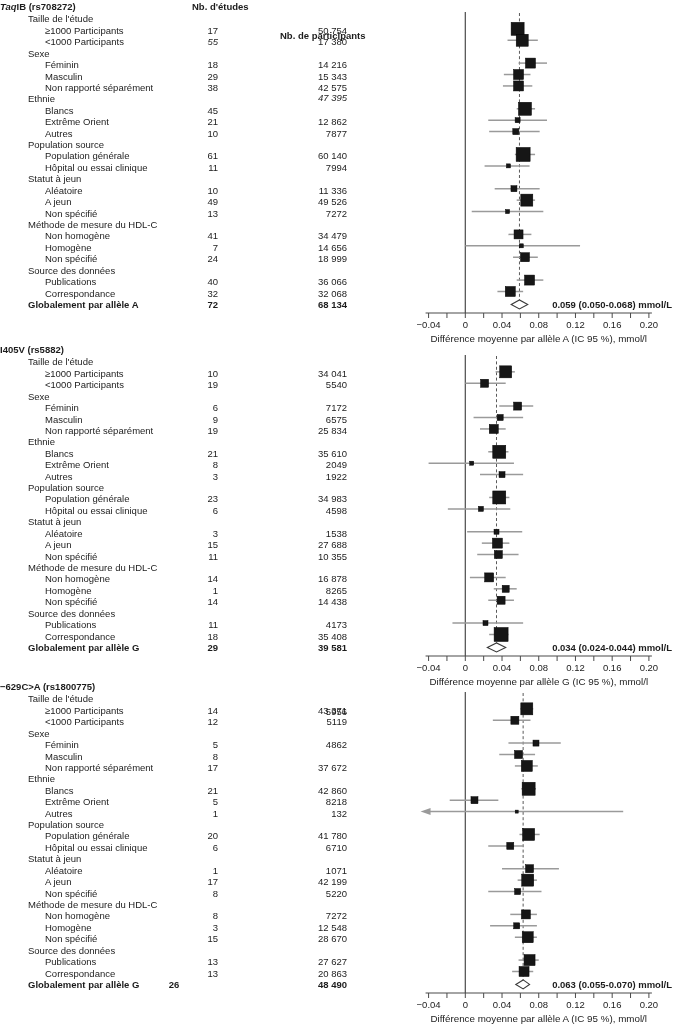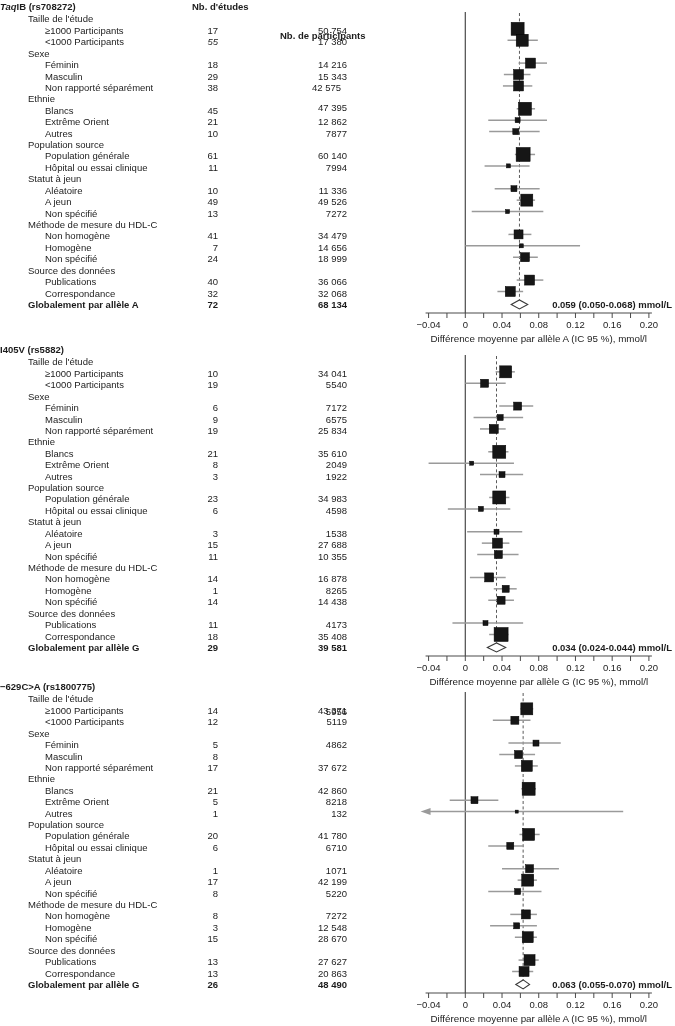--- a/index.html
+++ b/index.html
@@ -219,25 +219,25 @@
       <div class="cell num" style="left: 245px; top: 36.26px; width: 102px;">17 380</div>
       <div class="cell" style="left: 28px; top: 47.68px;">Sexe</div>
       <div class="cell" style="left: 45px; top: 59.1px;">Féminin</div>
       <div class="cell num" style="left: 130px; top: 59.1px; width: 88px;">18</div>
       <div class="cell num" style="left: 245px; top: 59.1px; width: 102px;">14 216</div>
       <div class="cell" style="left: 45px; top: 70.52px;">Masculin</div>
       <div class="cell num" style="left: 130px; top: 70.52px; width: 88px;">29</div>
       <div class="cell num" style="left: 245px; top: 70.52px; width: 102px;">15 343</div>
       <div class="cell" style="left: 45px; top: 81.94px;">Non rapporté séparément</div>
       <div class="cell num" style="left: 130px; top: 81.94px; width: 88px;">38</div>
-      <div class="cell num" style="left: 239px; top: 81.94px; width: 102px;">42 575</div>
+      <div class="cell num" style="left: 245px; top: 81.94px; width: 102px;">42 575</div>
       <div class="cell" style="left: 28px; top: 93.36px;">Ethnie</div>
       <div class="cell" style="left: 45px; top: 104.78px;">Blancs</div>
       <div class="cell num" style="left: 130px; top: 104.78px; width: 88px;">45</div>
-      <div class="cell num" style="left: 245px; top: 102px; width: 102px;">47 395</div>
+      <div class="cell num" style="left: 245px; top: 92px; width: 102px; font-style: italic;">47 395</div>
       <div class="cell" style="left: 45px; top: 116.2px;">Extrême Orient</div>
       <div class="cell num" style="left: 130px; top: 116.2px; width: 88px;">21</div>
       <div class="cell num" style="left: 245px; top: 116.2px; width: 102px;">12 862</div>
       <div class="cell" style="left: 45px; top: 127.62px;">Autres</div>
       <div class="cell num" style="left: 130px; top: 127.62px; width: 88px;">10</div>
       <div class="cell num" style="left: 245px; top: 127.62px; width: 102px;">7877</div>
       <div class="cell" style="left: 28px; top: 139.04px;">Population source</div>
       <div class="cell" style="left: 45px; top: 150.46px;">Population générale</div>
       <div class="cell num" style="left: 130px; top: 150.46px; width: 88px;">61</div>
       <div class="cell num" style="left: 245px; top: 150.46px; width: 102px;">60 140</div>
@@ -395,16 +395,16 @@
       <div class="cell num" style="left: 130px; top: 933.24px; width: 88px;">15</div>
       <div class="cell num" style="left: 245px; top: 933.24px; width: 102px;">28 670</div>
       <div class="cell" style="left: 28px; top: 944.66px;">Source des données</div>
       <div class="cell" style="left: 45px; top: 956.08px;">Publications</div>
       <div class="cell num" style="left: 130px; top: 956.08px; width: 88px;">13</div>
       <div class="cell num" style="left: 245px; top: 956.08px; width: 102px;">27 627</div>
       <div class="cell" style="left: 45px; top: 967.5px;">Correspondance</div>
       <div class="cell num" style="left: 130px; top: 967.5px; width: 88px;">13</div>
       <div class="cell num" style="left: 245px; top: 967.5px; width: 102px;">20 863</div>
       <div class="cell bold" style="left: 28px; top: 978.92px;">Globalement par allèle G</div>
-      <div class="cell num bold" style="left: 130px; top: 978.92px; width: 88px;">26</div>
+      <div class="cell num bold" style="left: 130px; top: 978.92px; width: 88px; text-align: center;">26</div>
       <div class="cell num bold" style="left: 245px; top: 978.92px; width: 102px;">48 490</div>
     </div>
 </div>
 
 </body></html>

